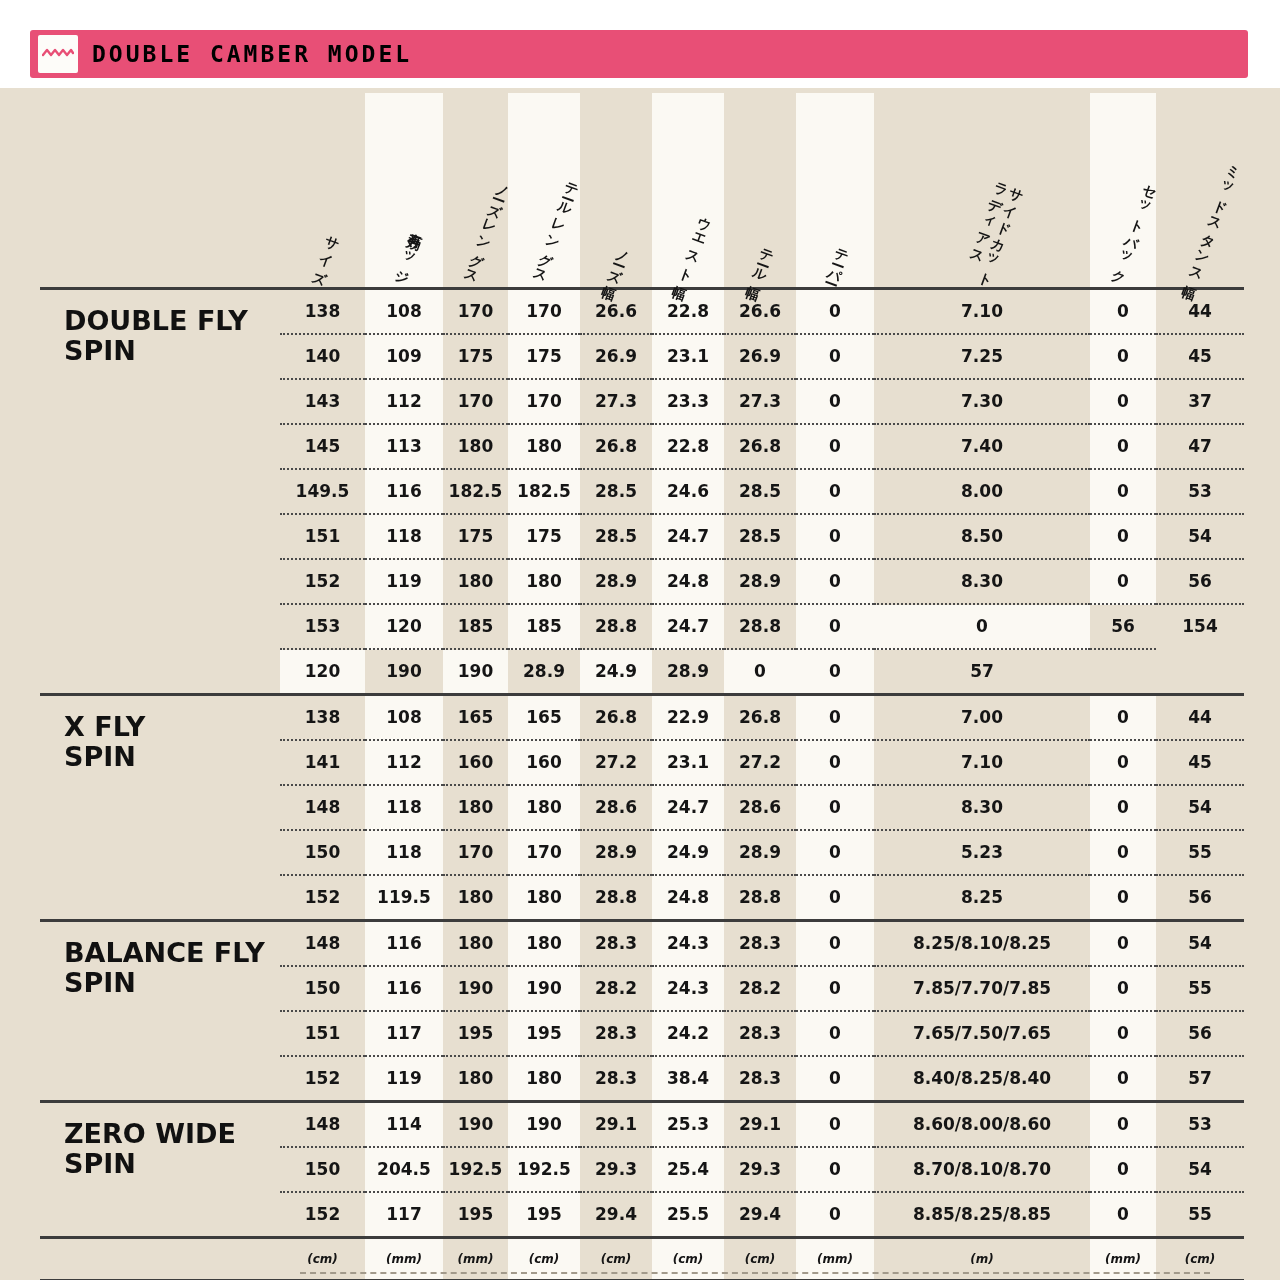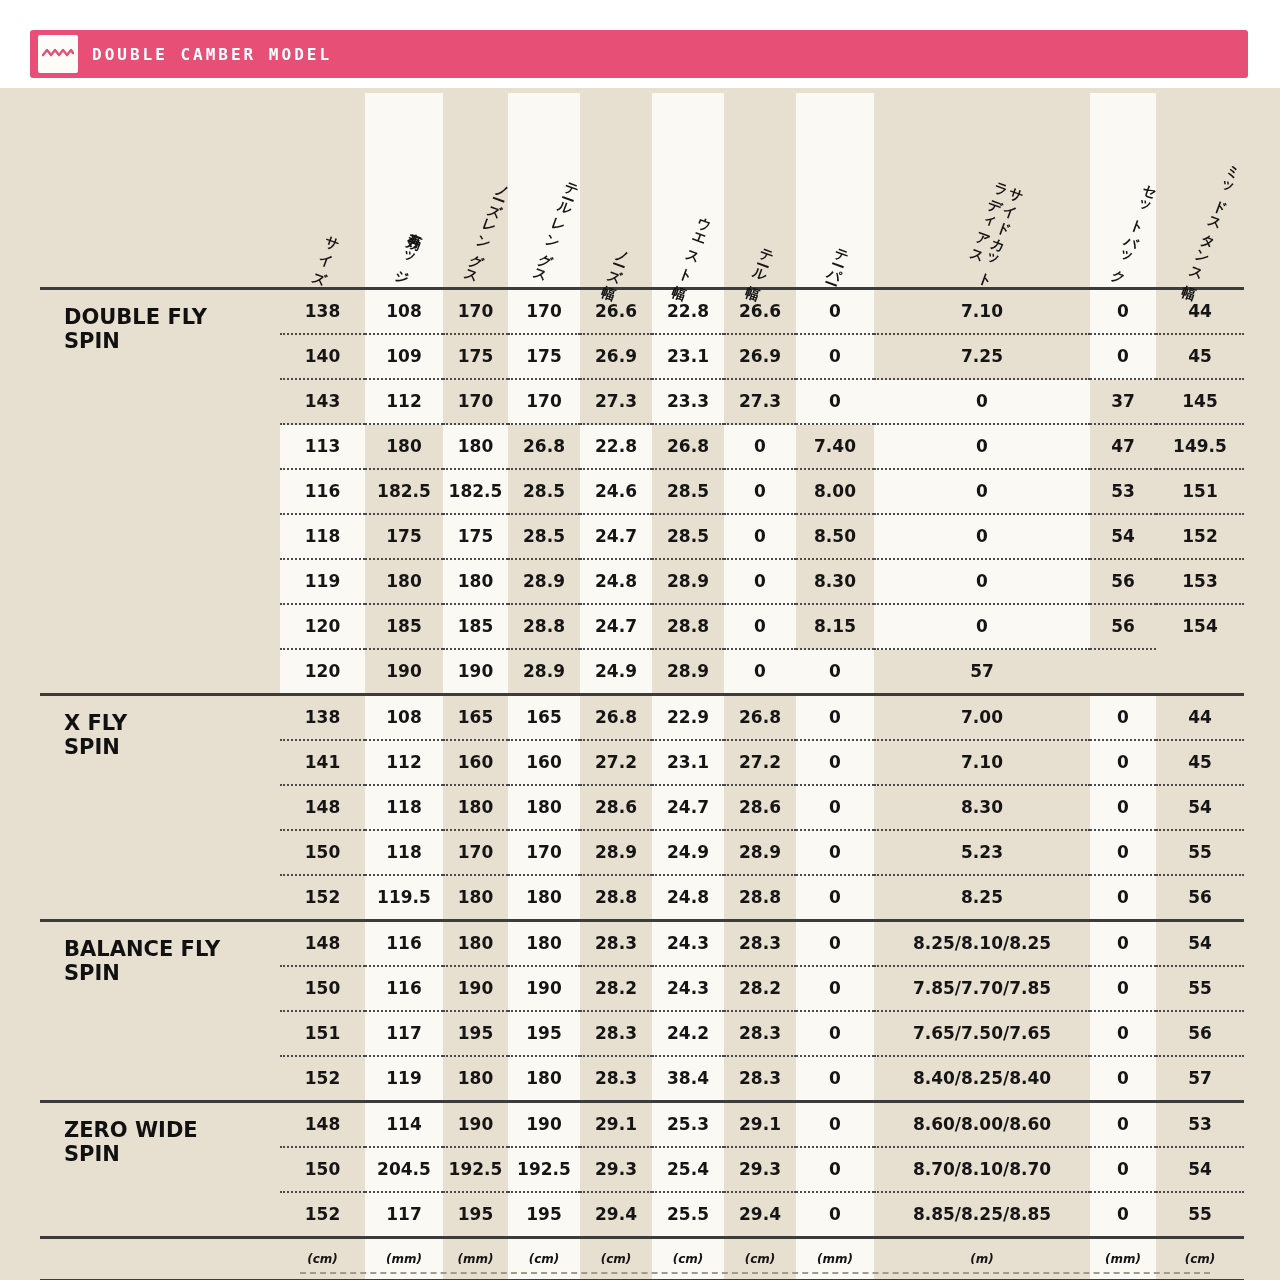--- a/index.html
+++ b/index.html
@@ -3,35 +3,35 @@
 <meta charset="utf-8">
 <style>
   html,body{margin:0;padding:0;background:#ffffff;width:1280px;height:1280px;overflow:hidden;
     font-family:"DejaVu Sans","Liberation Sans",sans-serif;}
   .stage{position:relative;width:1280px;height:1280px;background:#ffffff;}
   
   .bar{position:absolute;left:30px;top:30px;width:1218px;height:48px;background:#e84f76;
     border-radius:3px;display:flex;align-items:center;}
   .bar .iconbox{width:40px;height:38px;background:#fdfcf9;border-radius:2px;margin-left:8px;
     display:flex;align-items:center;justify-content:center;}
-  .bar .title{color:#ffffff;font-weight:700;font-size:16px;letter-spacing:3px;margin-left:14px;
+  .bar .title{color:#000000;font-weight:700;font-size:23px;letter-spacing:3px;margin-left:14px;
     font-family:"DejaVu Sans Mono","Liberation Mono",monospace;}
   
   .sheet{position:absolute;left:0;top:88px;width:1280px;height:1192px;background:#e7dfd0;}
   .tablewrap{position:absolute;left:40px;top:5px;width:1204px;}
   .row-grid{display:grid;grid-template-columns:240px 85px 78px 65px 72px 72px 72px 72px 78px 216px 66px 88px;}
   .hdrcell{height:194px;display:flex;align-items:flex-end;justify-content:center;padding-bottom:8px;box-sizing:border-box;}
   .hdrcell span{writing-mode:vertical-rl;text-orientation:upright;transform:rotate(20deg);
     transform-origin:50% 88%;font-size:14px;font-weight:700;color:#151515;letter-spacing:2px;
     white-space:pre-line;line-height:1.15;}
   .band{background:#fbf9f3;}
   .cell{height:43px;line-height:43px;text-align:center;font-size:17px;font-weight:700;color:#151515;
     overflow:hidden;}
   .dot{border-bottom:2px dotted #4a4a4a;}
-  .modelcell{padding:16px 0 0 24px;box-sizing:border-box;font-size:21px;font-weight:700;color:#111;
+  .modelcell{padding:16px 0 0 24px;box-sizing:border-box;font-size:27px;font-weight:700;color:#111;
     line-height:1.12;letter-spacing:0px;white-space:pre-line;}
   .divider{height:3px;background:#3c3c3c;width:100%;}
   .unitcell{height:40px;line-height:40px;text-align:center;font-size:12px;font-weight:700;color:#151515;font-style:italic;}
   .tail-dots{position:absolute;left:300px;top:1272px;width:910px;border-top:2px dashed #a29a8b;}
 </style>
 </head>
 <body>
 
 <div class="stage">
 
@@ -110,20 +110,21 @@
           <div class="cell band dot">0</div>
           <div class="cell dot">45</div>
           <div class="cell dot">143</div>
           <div class="cell band dot">112</div>
           <div class="cell dot">170</div>
           <div class="cell band dot">170</div>
           <div class="cell dot">27.3</div>
           <div class="cell band dot">23.3</div>
           <div class="cell dot">27.3</div>
           <div class="cell band dot">0</div>
+          <div class="cell dot">7.30</div>
           <div class="cell band dot">0</div>
           <div class="cell dot">37</div>
           <div class="cell dot">145</div>
           <div class="cell band dot">113</div>
           <div class="cell dot">180</div>
           <div class="cell band dot">180</div>
           <div class="cell dot">26.8</div>
           <div class="cell band dot">22.8</div>
           <div class="cell dot">26.8</div>
           <div class="cell band dot">0</div>
@@ -164,21 +165,20 @@
           <div class="cell band dot">0</div>
           <div class="cell dot">56</div>
           <div class="cell dot">153</div>
           <div class="cell band dot">120</div>
           <div class="cell dot">185</div>
           <div class="cell band dot">185</div>
           <div class="cell dot">28.8</div>
           <div class="cell band dot">24.7</div>
           <div class="cell dot">28.8</div>
           <div class="cell band dot">0</div>
-          <div class="cell dot">8.15</div>
           <div class="cell band dot">0</div>
           <div class="cell dot">56</div>
           <div class="cell">154</div>
           <div class="cell band">120</div>
           <div class="cell">190</div>
           <div class="cell band">190</div>
           <div class="cell">28.9</div>
           <div class="cell band">24.9</div>
           <div class="cell">28.9</div>
           <div class="cell band">0</div>

